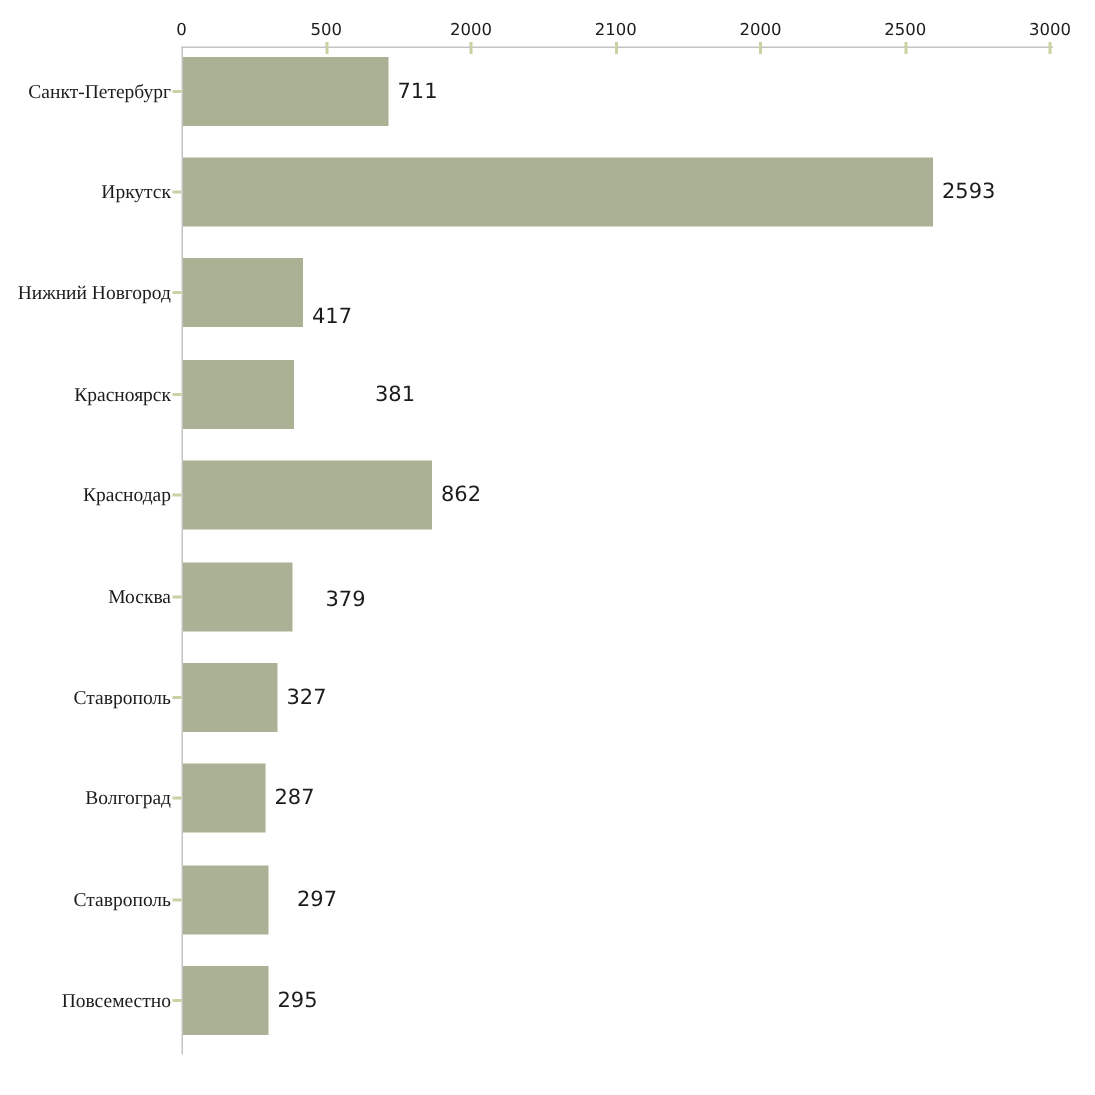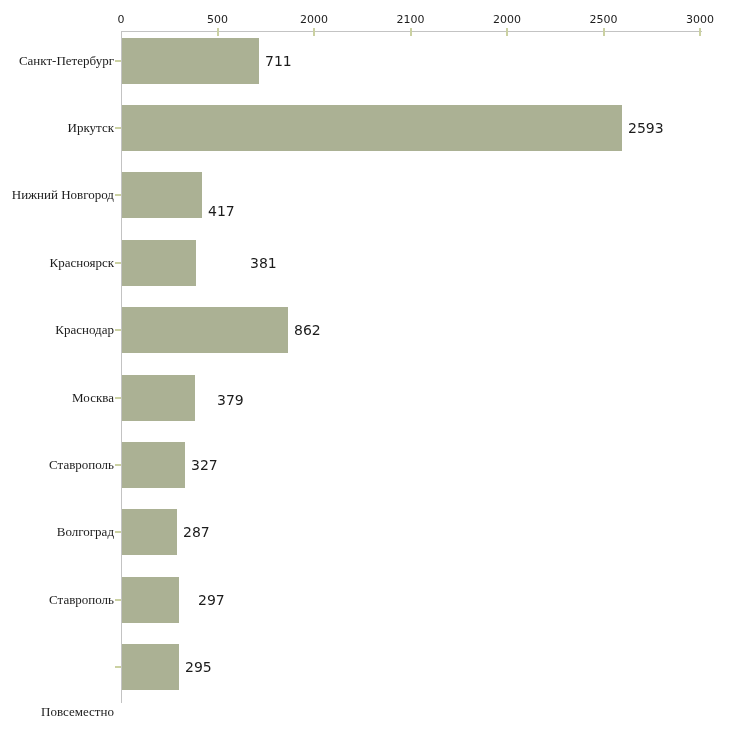--- a/index.html
+++ b/index.html
@@ -113,18 +113,18 @@
       <div class="bar" style="left: 122px; top: 441.9px; width: 63px; background: rgb(171, 177, 148);"></div>
       <div class="value-label" style="left: 191px; top: 457.9px; color: rgb(28, 28, 28);">327</div>
       <div class="cat-label" style="left: 0px; width: 114px; top: 525.3px; color: rgb(28, 28, 28);">Волгоград</div>
       <div class="y-tick-mark" style="left: 115px; top: 531.3px; background: rgb(203, 209, 162);"></div>
       <div class="bar" style="left: 122px; top: 509.3px; width: 55px; background: rgb(171, 177, 148);"></div>
       <div class="value-label" style="left: 183px; top: 525.3px; color: rgb(28, 28, 28);">287</div>
       <div class="cat-label" style="left: 0px; width: 114px; top: 592.7px; color: rgb(28, 28, 28);">Ставрополь</div>
       <div class="y-tick-mark" style="left: 115px; top: 598.7px; background: rgb(203, 209, 162);"></div>
       <div class="bar" style="left: 122px; top: 576.7px; width: 57px; background: rgb(171, 177, 148);"></div>
       <div class="value-label" style="left: 198px; top: 592.7px; color: rgb(28, 28, 28);">297</div>
-      <div class="cat-label" style="left: 0px; width: 114px; top: 660.1px; color: rgb(28, 28, 28); margin-top: 45px;">Повсеместно</div>
+      <div class="cat-label" style="left: 0px; width: 114px; top: 660.1px; color: rgb(28, 28, 28);">Повсеместно</div>
       <div class="y-tick-mark" style="left: 115px; top: 666.1px; background: rgb(203, 209, 162);"></div>
       <div class="bar" style="left: 122px; top: 644.1px; width: 57px; background: rgb(171, 177, 148);"></div>
       <div class="value-label" style="left: 185px; top: 660.1px; color: rgb(28, 28, 28);">295</div>
     </div>
 </div>
 
 </body></html>

